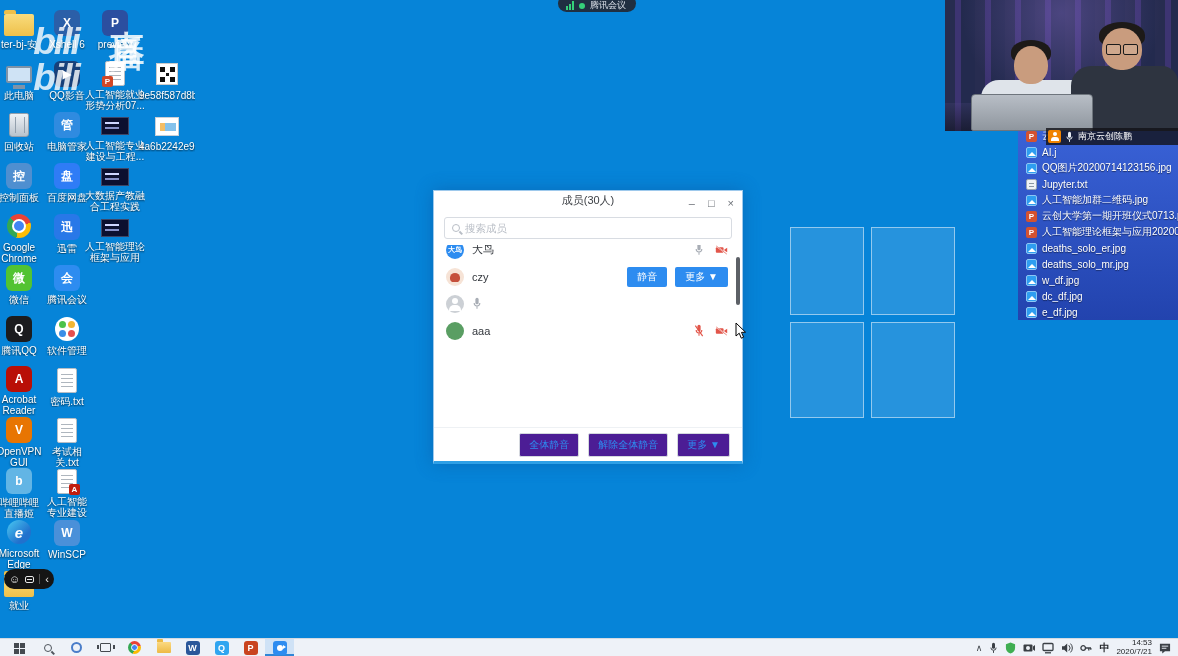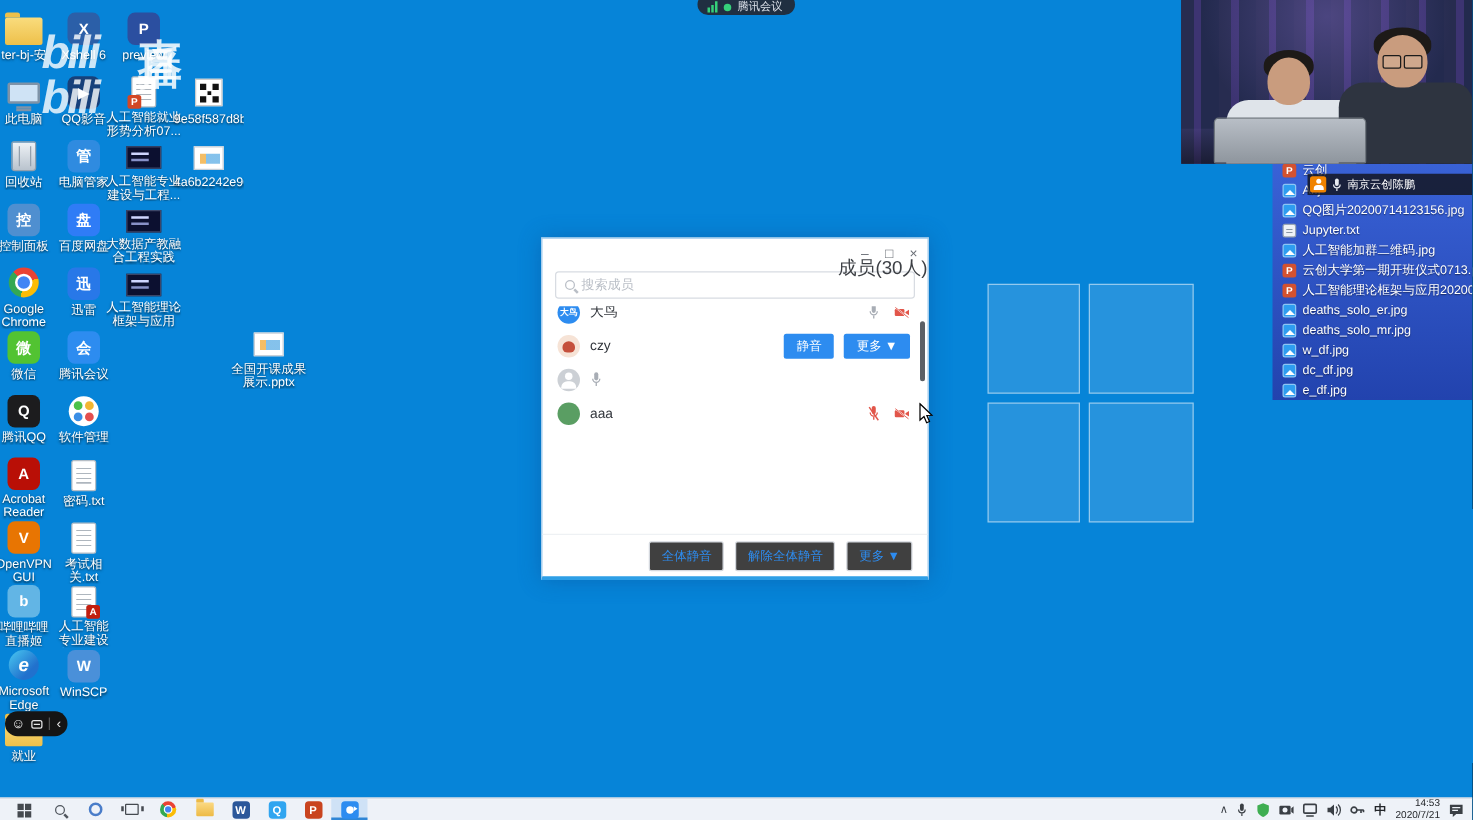--- a/index.html
+++ b/index.html
@@ -80,30 +80,30 @@
 .f-ic{width:11px;height:11px;border-radius:2px;flex:none;position:relative}
 .f-ic.ppt{background:#d35230}
 .f-ic.ppt::after{content:"P";position:absolute;inset:0;color:#fff;font-size:8px;font-weight:bold;display:flex;align-items:center;justify-content:center}
 .f-ic.img{background:#2e9df0;border:1px solid #8cc6f5}
 .f-ic.img::after{content:"";position:absolute;left:1px;bottom:1px;width:0;height:0;border-left:4px solid transparent;border-right:4px solid transparent;border-bottom:4px solid #fff}
 .f-ic.txt{background:#eef2f6;border:1px solid #9aa6b2}
 .f-ic.txt::after{content:"";position:absolute;left:2px;right:2px;top:3px;height:5px;background:repeating-linear-gradient(#8a97a4 0 1px,transparent 1px 2.5px)}
 .fname{font-size:10px;color:#fff;white-space:nowrap;text-shadow:0 1px 1px rgba(0,0,0,.5)}
 
 
-.nameplate{position:absolute;left:1046px;top:139px;height:17px;min-width:132px;background:rgba(18,18,22,.8);display:flex;align-items:center;gap:4px;padding-right:24px;z-index:6}
+.nameplate{position:absolute;left:1046px;top:128px;height:17px;min-width:132px;background:rgba(18,18,22,.8);display:flex;align-items:center;gap:4px;padding-right:24px;z-index:6}
 .np-badge{width:13px;height:13px;background:#f08300;margin-left:2px;border-radius:2px;position:relative;flex:none}
 .np-badge::before{content:"";position:absolute;left:4.5px;top:2px;width:4px;height:4px;border-radius:50%;background:#fff}
 .np-badge::after{content:"";position:absolute;left:2.5px;top:7px;width:8px;height:4px;border-radius:3px 3px 0 0;background:#fff}
 .np-name{font-size:9px;color:#fff;white-space:nowrap}
 
 
 .dlg{position:absolute;left:433px;top:190px;width:310px;height:274px;background:#fff;border:1px solid #9ec9ec;border-bottom:3px solid #2e9fe6;box-shadow:0 0 16px rgba(10,80,150,.45);z-index:10;display:flex;flex-direction:column}
 .dlg-title{height:24px;position:relative;flex:none}
-.dlg-title .t{position:absolute;left:0;right:0;top:14px;text-align:right;font-size:15px;color:#3c3f44}
+.dlg-title .t{position:absolute;left:0;right:0;top:2px;text-align:center;font-size:11px;color:#3c3f44}
 .dlg-ctrls{position:absolute;right:8px;top:0;height:24px;display:flex;align-items:center;gap:13px;color:#6a6f76;font-size:11px}
 .dlg-ctrls span{cursor:default}
 .dlg-search{margin:2px 10px 6px;height:22px;border:1px solid #d8dce2;border-radius:3px;display:flex;align-items:center;padding:0 7px;gap:5px;flex:none}
 .mag{width:8px;height:8px;border:1.5px solid #b9bec6;border-radius:50%;position:relative;flex:none}
 .mag::after{content:"";position:absolute;left:6px;top:7px;width:4px;height:1.5px;background:#b9bec6;transform:rotate(45deg)}
 .searchin{border:0;outline:0;font-size:10.5px;color:#333;width:100%;background:transparent;font-family:inherit}
 .searchin::placeholder{color:#b9bec6}
 .dlg-list{flex:1;overflow:hidden;position:relative;padding:0 14px 0 12px}
 .mrow{height:27px;display:flex;align-items:center;gap:8px}
 .mrow.first{margin-top:-9px}
@@ -116,21 +116,21 @@
 .av-default::before{content:"";position:absolute;left:6px;top:3px;width:6px;height:6px;border-radius:50%;background:#fff}
 .av-default::after{content:"";position:absolute;left:3px;top:10.5px;width:12px;height:6px;border-radius:5px 5px 0 0;background:#fff}
 .av-green{background:#5a9e63}
 .mname{font-size:11px;color:#33373d;flex:1;white-space:nowrap;overflow:hidden}
 .micons{display:flex;align-items:center;gap:11px;flex:none}
 .gray{color:#a8adb5}.red{color:#e2564a}
 .mbtns{display:flex;gap:8px;flex:none}
 .bluebtn{background:#2d8cf0;color:#fff;font-size:10px;padding:3px 10px;border-radius:2px;border:0;cursor:pointer;font-family:inherit}
 .sbar{position:absolute;right:2px;top:12px;width:4px;height:48px;background:#5c6066;border-radius:2px}
 .dlg-foot{flex:none;height:34px;border-top:1px solid #eef1f4;display:flex;align-items:center;justify-content:flex-end;gap:9px;padding-right:12px}
-.ghostbtn{background:#404040;border:1px solid #d4d8de;color:#2d8cf0;font-size:10px;padding:4px 9px;border-radius:2px;cursor:pointer;font-family:inherit}
+.ghostbtn{background:#4c1d95;border:1px solid #d4d8de;color:#2d8cf0;font-size:10px;padding:4px 9px;border-radius:2px;cursor:pointer;font-family:inherit}
 
 
 .cursor{position:absolute;left:735px;top:322px;z-index:20;pointer-events:none}
 
 
 .dpill{position:absolute;left:4px;top:569px;width:50px;height:20px;background:#151515;border-radius:10px;display:flex;align-items:center;justify-content:space-evenly;color:#e8e8e8;z-index:7}
 .dpill .smile{font-size:11px;line-height:11px}
 .chatic{width:9px;height:7px;border:1px solid #e8e8e8;border-radius:2px;position:relative}
 .chatic::after{content:"";position:absolute;left:1px;top:2px;width:5px;height:1px;background:#e8e8e8}
 .dsep{width:1px;height:10px;background:#555}
@@ -391,26 +391,20 @@
 
   <div class="dcell">
     <span class="dico">
           <span class="dk k-imgfile"></span>
         </span>
     <span class="dlabel">4a6b2242e9098b5bad5...</span>
   </div>
 </div>
   <div class="dcol" id="colmid">
 
-  <div class="dcell">
-    <span class="dico">
-          <span class="dk k-imgfile"></span>
-        </span>
-    <span class="dlabel">全国开课成果展示.pptx</span>
-  </div>
 </div>
 
   <div class="meetpill">
     <span class="bars">
         <span></span>
         <span></span>
         <span></span>
       </span>
     <span class="meet-dot-g"></span>
     <span class="lbl">腾讯会议</span>

